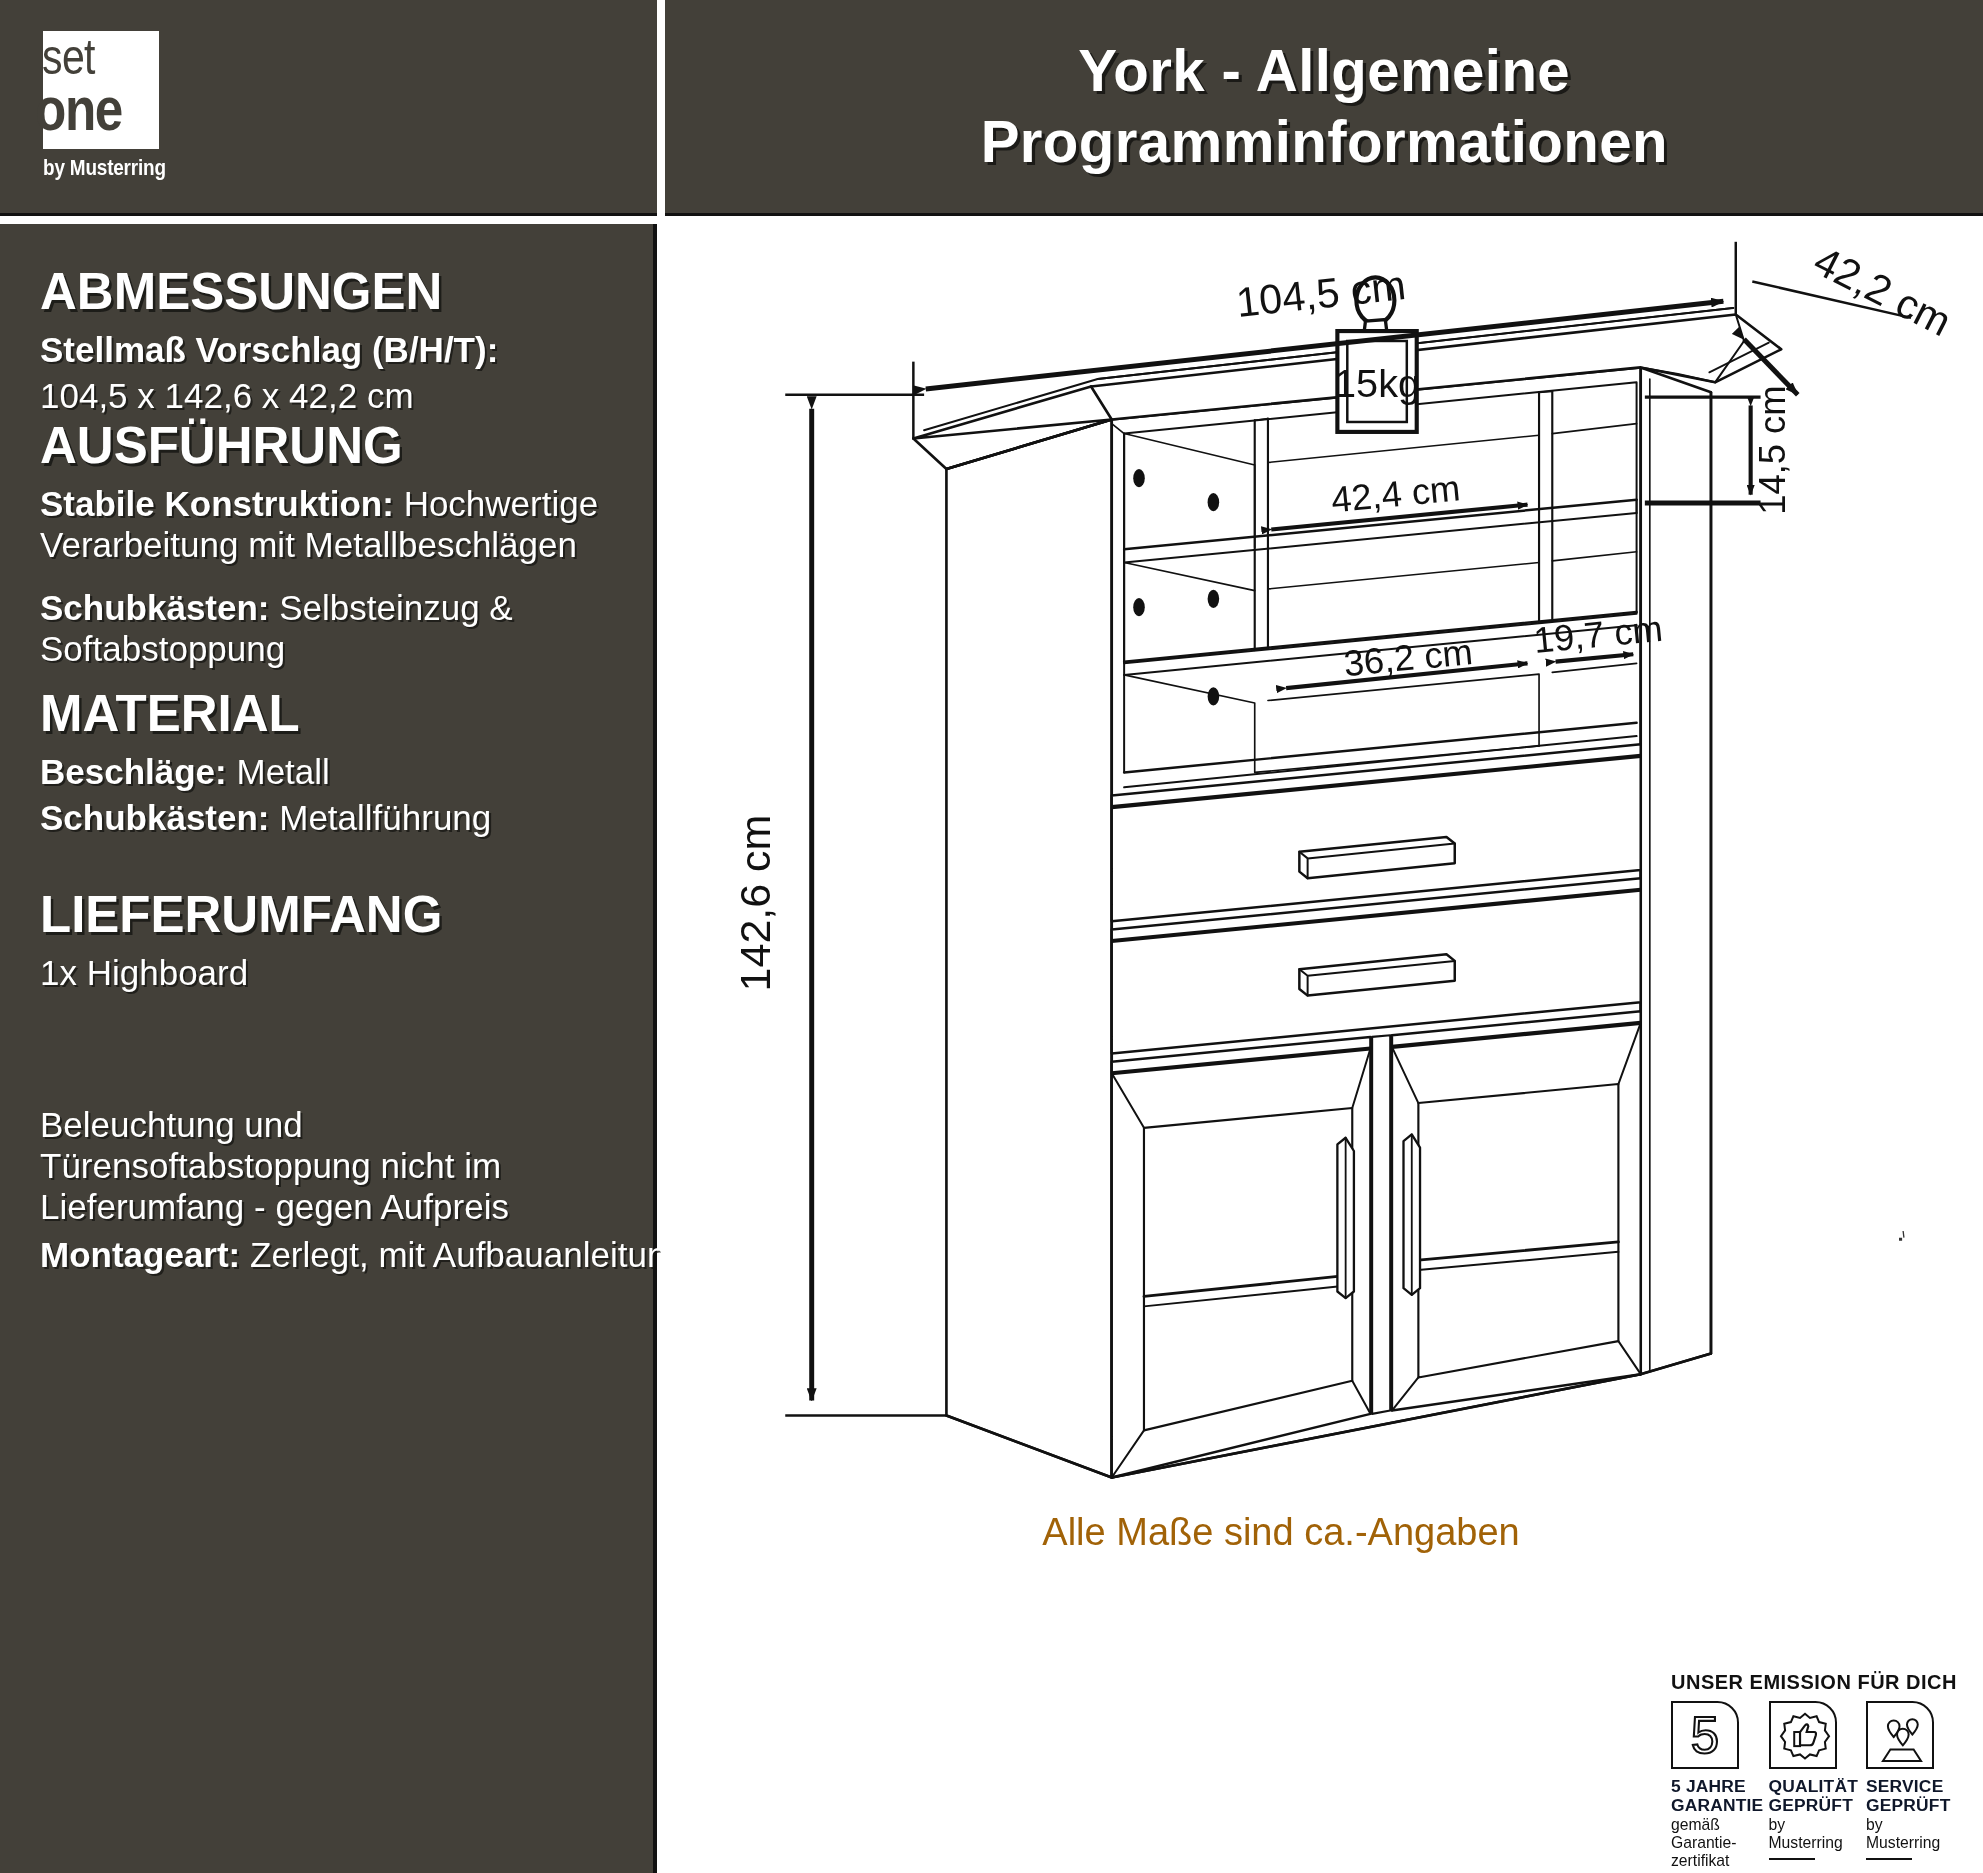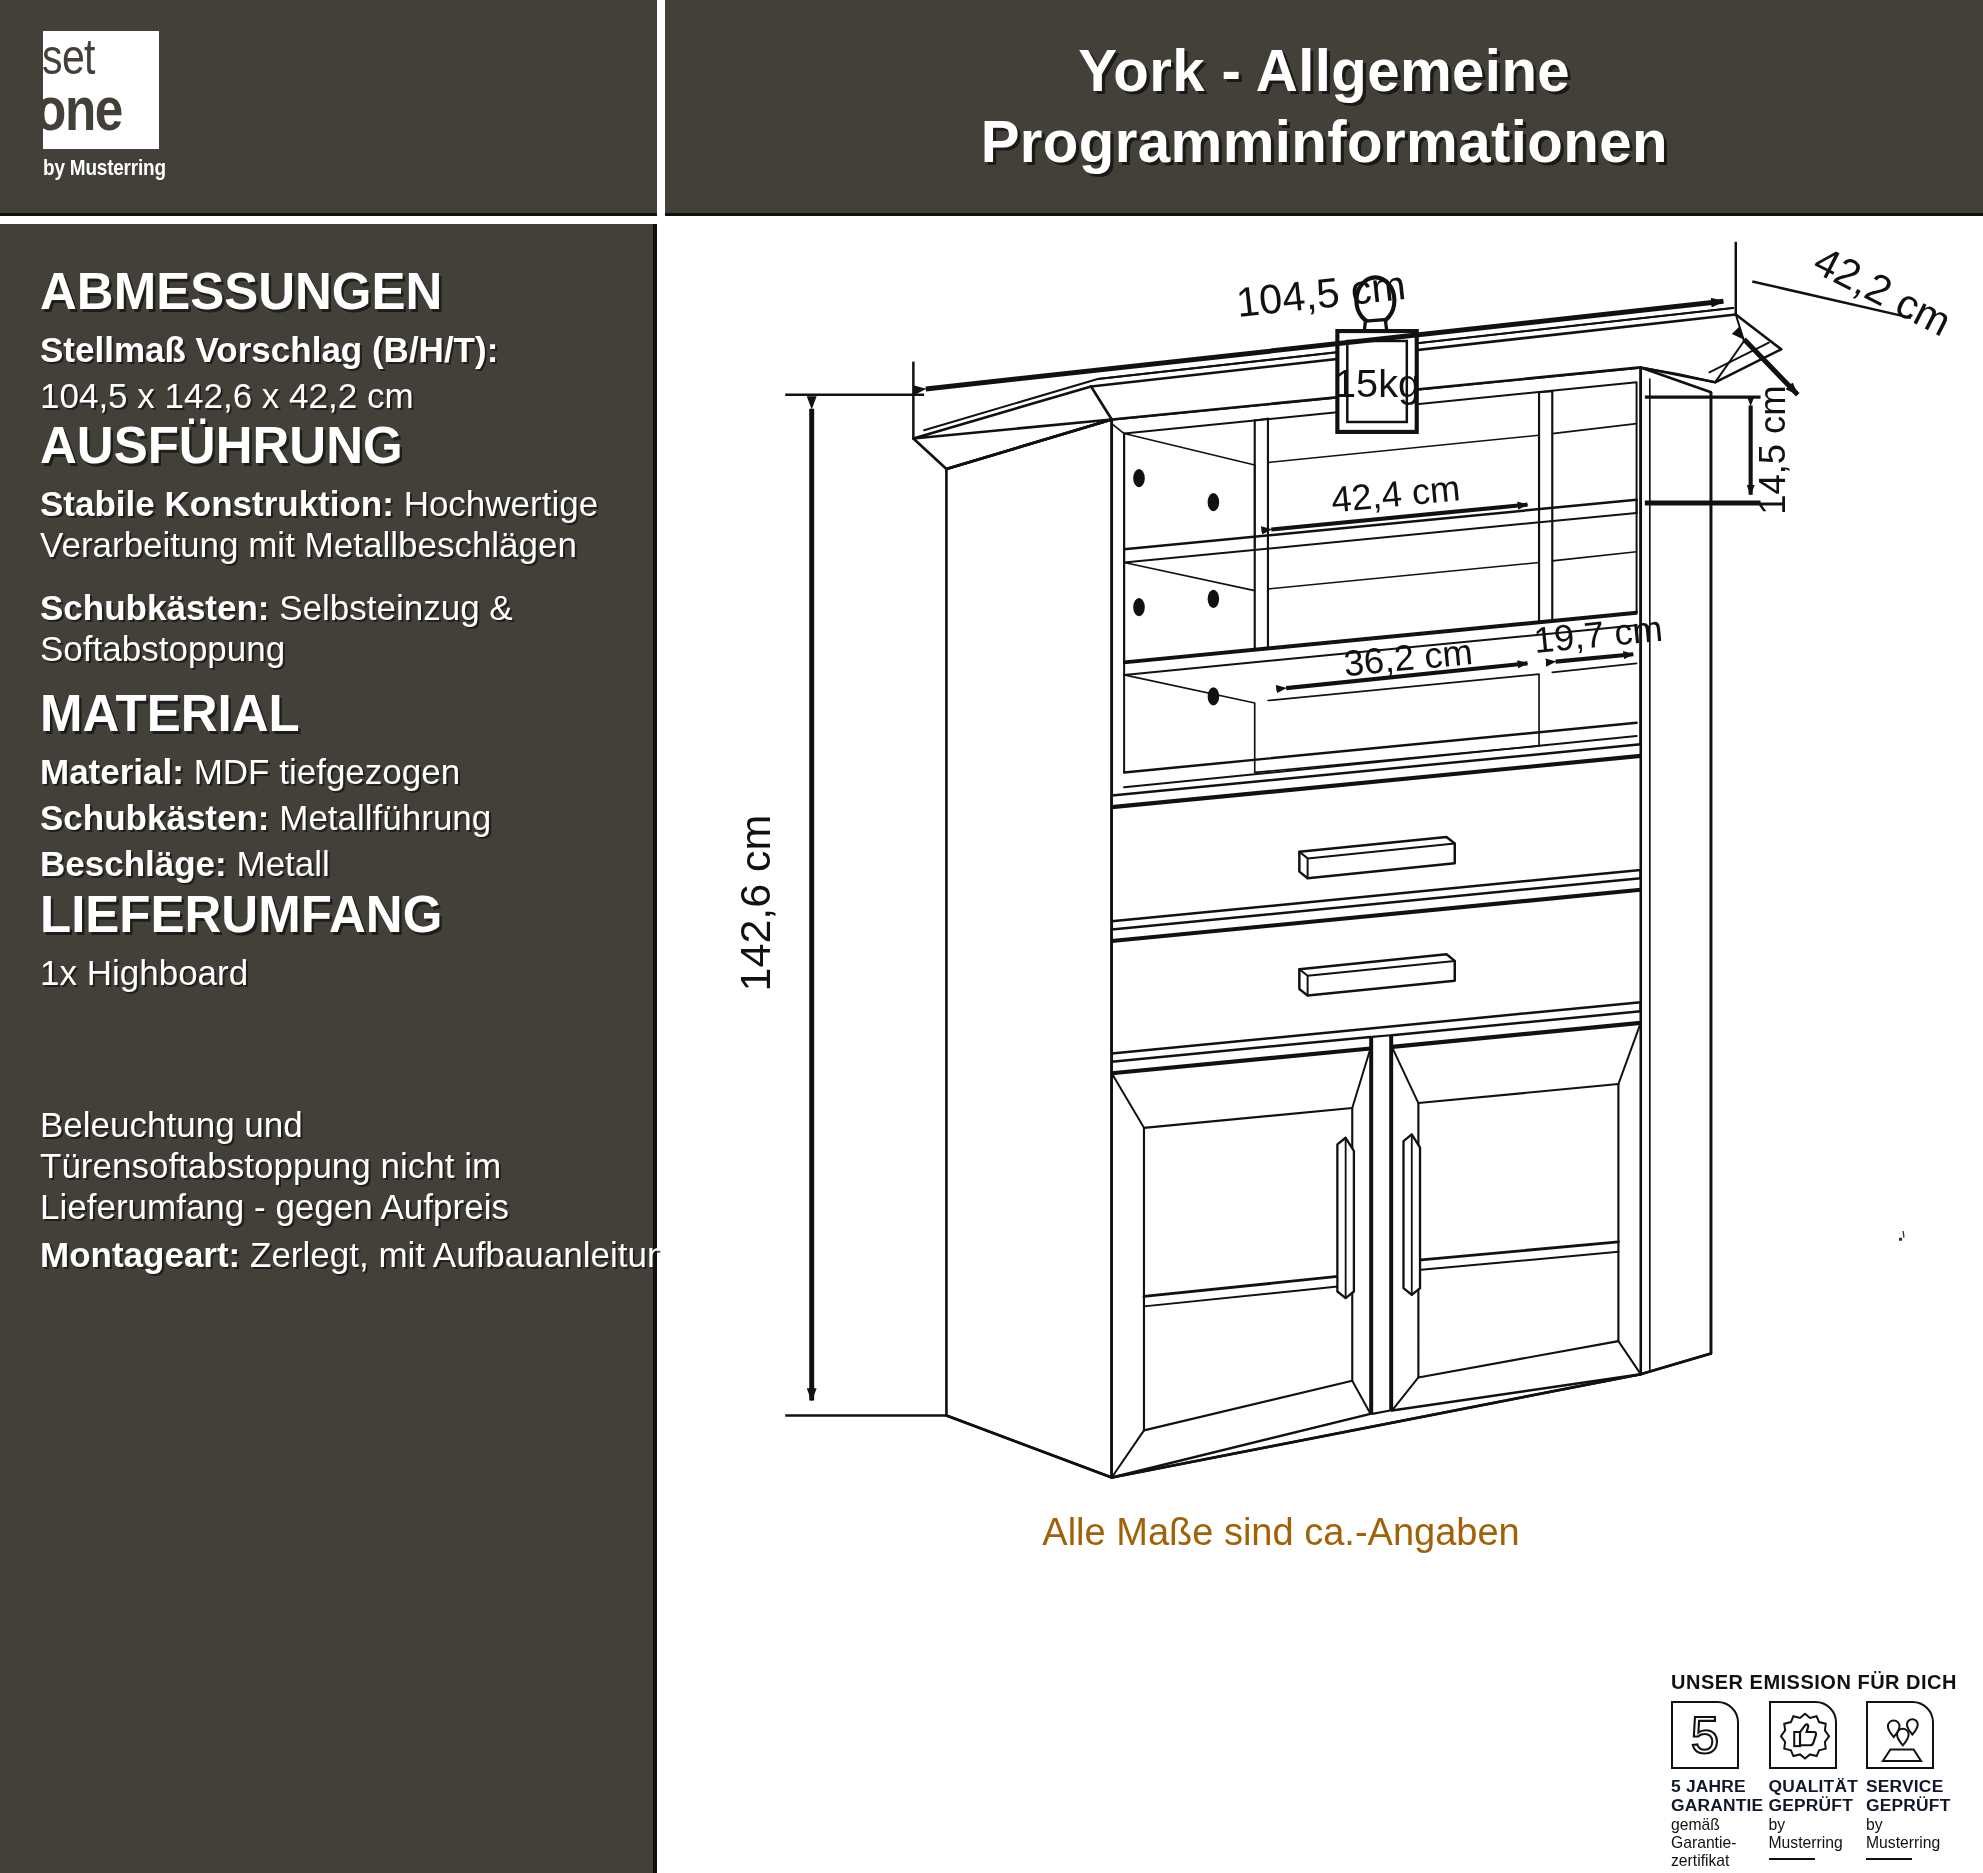--- a/index.html
+++ b/index.html
@@ -239,23 +239,22 @@
   </div>
 
   <div class="side-sec" style="top:192px;">
     <div class="side-h">AUSFÜHRUNG</div>
     <p class="side-p"><b>Stabile Konstruktion:</b><span> Hochwertige Verarbeitung mit Metallbeschlägen</span></p>
     <p class="side-p gap-top"><b>Schubkästen:</b><span> Selbsteinzug &amp; Softabstoppung</span></p>
   </div>
 
   <div class="side-sec" style="top:460px;">
     <div class="side-h">MATERIAL</div>
-    <p class="side-p"><b>Material:</b><span> MDF tiefgezogen</span></p>
+    <p class="side-p"><b>Beschläge:</b><span> Metall</span></p>
     <p class="side-p"><b>Schubkästen:</b><span> Metallführung</span></p>
-    <p class="side-p"><b>Beschläge:</b><span> Metall</span></p>
   </div>
 
   <div class="side-sec" style="top:661px;">
     <div class="side-h">LIEFERUMFANG</div>
     <p class="side-p"><span>1x Highboard</span></p>
   </div>
 
   <div class="side-sec" style="top:880px;">
     <p class="side-p"><span>Beleuchtung und Türensoftabstoppung nicht im Lieferumfang - gegen Aufpreis</span></p>
   </div>

